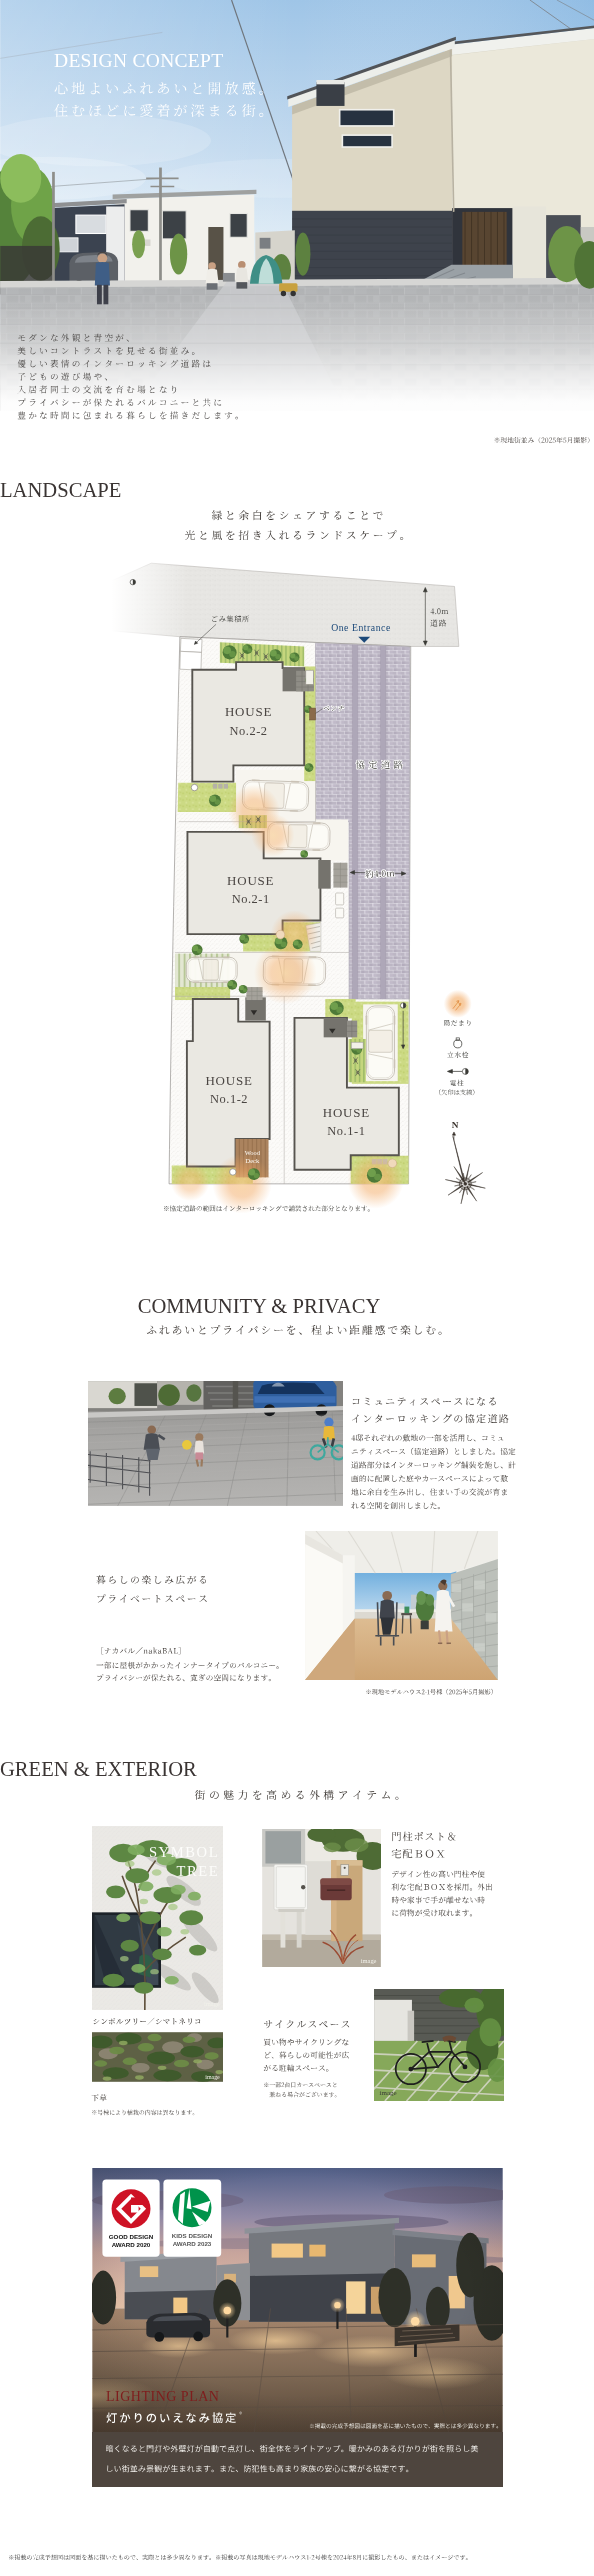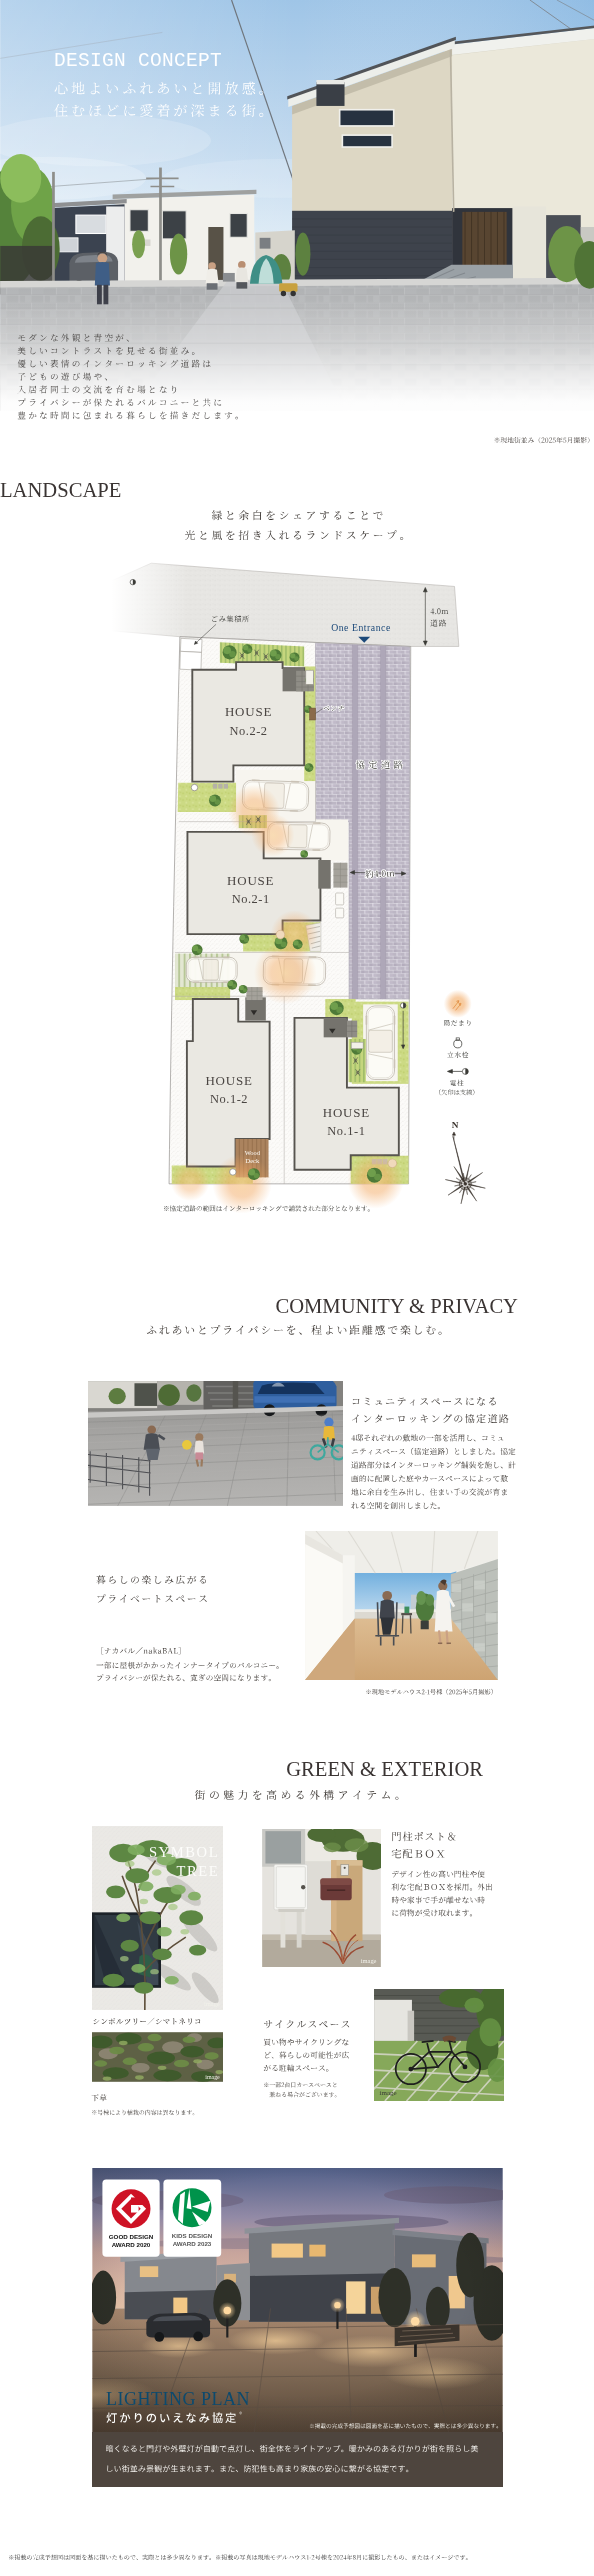--- a/index.html
+++ b/index.html
@@ -517,21 +517,21 @@
 <ellipse cx="330" cy="470" rx="16" ry="38" fill="#6d9447"></ellipse>
 <ellipse cx="256" cy="452" rx="12" ry="26" fill="#7aa050"></ellipse>
 <ellipse cx="560" cy="470" rx="14" ry="40" fill="#5d8140"></ellipse>
 <ellipse cx="1048" cy="470" rx="34" ry="52" fill="#6d9447"></ellipse>
 <ellipse cx="1090" cy="490" rx="28" ry="44" fill="#507436"></ellipse>
 
 <rect x="0" y="555" width="1100" height="235" fill="url(#fade)"></rect>
 <rect x="0" y="762" width="1100" height="28" fill="#fff"></rect>
 </svg>
 
-<div style="position:absolute;left:54px;top:50px;font-family:Liberation Mono, monospace;font-size:19.5px;letter-spacing:0.3px;color:#fff">DESIGN CONCEPT</div>
+<div style="position:absolute;left:54px;top:50px;font-family:Liberation Serif, serif;font-size:19.5px;letter-spacing:0.3px;color:#fff">DESIGN CONCEPT</div>
 
 <svg width="303" height="65" viewBox="0 0 560 120" style="position:absolute;left:53px;top:73px">
 <g transform="translate(2 38) scale(0.5417)" fill="#fff">
       <use href="#g0" x="0"></use>
       <use href="#g1" x="58"></use>
       <use href="#g2" x="116"></use>
       <use href="#g3" x="174"></use>
       <use href="#g4" x="233"></use>
       <use href="#g5" x="291"></use>
       <use href="#g6" x="349"></use>
@@ -1215,21 +1215,21 @@
       <use href="#g143" x="1200"></use>
       <use href="#g7" x="1248"></use>
       <use href="#g27" x="1296"></use>
       <use href="#g72" x="1344"></use>
       <use href="#g21" x="1392"></use>
       <use href="#g91" x="1440"></use>
       <use href="#g11" x="1488"></use>
     </g>
   </svg>
 
-<div style="position:absolute;left:0;top:1295px;width:518px;text-align:right;font-family:'Liberation Serif',serif;font-size:20.6px;letter-spacing:0px;color:#3a3433">COMMUNITY &amp; PRIVACY</div>
+<div style="position:absolute;left:0;top:1295px;width:518px;text-align:center;font-family:'Liberation Serif',serif;font-size:20.6px;letter-spacing:0px;color:#3a3433">COMMUNITY &amp; PRIVACY</div>
 
 <svg width="379" height="21.6" viewBox="0 0 700 40" style="position:absolute;left:108px;top:1321px">
 <g transform="translate(69.8 24) scale(0.4167)" fill="#3f3a36">
       <use href="#g4" x="0"></use>
       <use href="#g5" x="56"></use>
       <use href="#g6" x="113"></use>
       <use href="#g3" x="169"></use>
       <use href="#g7" x="226"></use>
       <use href="#g73" x="282"></use>
       <use href="#g37" x="338"></use>
@@ -1670,21 +1670,21 @@
       <use href="#g97" x="722"></use>
       <use href="#g98" x="749"></use>
       <use href="#g97" x="797"></use>
       <use href="#g99" x="824"></use>
       <use href="#g100" x="872"></use>
       <use href="#g101" x="920"></use>
       <use href="#g102" x="968"></use>
     </g>
 </svg>
 
-<div style="position:absolute;left:0;top:1758px;width:483px;text-align:right;font-family:'Liberation Serif',serif;font-size:20.6px;letter-spacing:0px;color:#3a3433">GREEN &amp; EXTERIOR</div>
+<div style="position:absolute;left:0;top:1758px;width:483px;text-align:left;font-family:'Liberation Serif',serif;font-size:20.6px;letter-spacing:0px;color:#3a3433">GREEN &amp; EXTERIOR</div>
 
 <svg width="379" height="21.6" viewBox="0 0 700 40" style="position:absolute;left:108px;top:1786px">
 <g transform="translate(159.5 24) scale(0.4167)" fill="#3f3a36">
       <use href="#g23" x="0"></use>
       <use href="#g47" x="64"></use>
       <use href="#g196" x="127"></use>
       <use href="#g197" x="191"></use>
       <use href="#g39" x="254"></use>
       <use href="#g198" x="318"></use>
       <use href="#g199" x="382"></use>
@@ -2206,21 +2206,21 @@
 <rect x="4" y="3" width="107" height="143" rx="7" fill="#fff"></rect>
 <circle cx="57" cy="55" r="36" fill="#00934b"></circle>
 <path d="M52,20 L47,56 L56,58 z" fill="#fff"></path>
 <path d="M44,25 L40,85 L31,77 L35,31 z" fill="#fff"></path>
 <path d="M57,53 L91,42 L86,63 z" fill="#fff"></path>
 <path d="M57,62 L84,83 L70,88 z" fill="#fff"></path>
 <text x="57" y="111" text-anchor="middle" font-family="Liberation Sans,sans-serif" font-weight="bold" font-size="11.5" fill="#555">KIDS DESIGN</text>
 <text x="57" y="126" text-anchor="middle" font-family="Liberation Sans,sans-serif" font-weight="bold" font-size="11.5" fill="#555">AWARD 2023</text>
 </svg>
 
-<div style="position:absolute;left:106px;top:2389px;font-family:'Liberation Serif',serif;font-size:18px;letter-spacing:0.5px;color:#0c4a6e">LIGHTING PLAN</div>
+<div style="position:absolute;left:106px;top:2389px;font-family:'Liberation Serif',serif;font-size:14px;letter-spacing:0.5px;color:#7f1d1d">LIGHTING PLAN</div>
 
 <svg width="216" height="21.6" viewBox="0 0 400 40" style="position:absolute;left:106px;top:2408px">
 <g transform="translate(0 26) scale(0.4375)" fill="#fdfdfb">
       <use href="#g254" x="0"></use>
       <use href="#g255" x="56"></use>
       <use href="#g256" x="112"></use>
       <use href="#g257" x="168"></use>
       <use href="#g258" x="224"></use>
       <use href="#g259" x="280"></use>
       <use href="#g260" x="336"></use>

